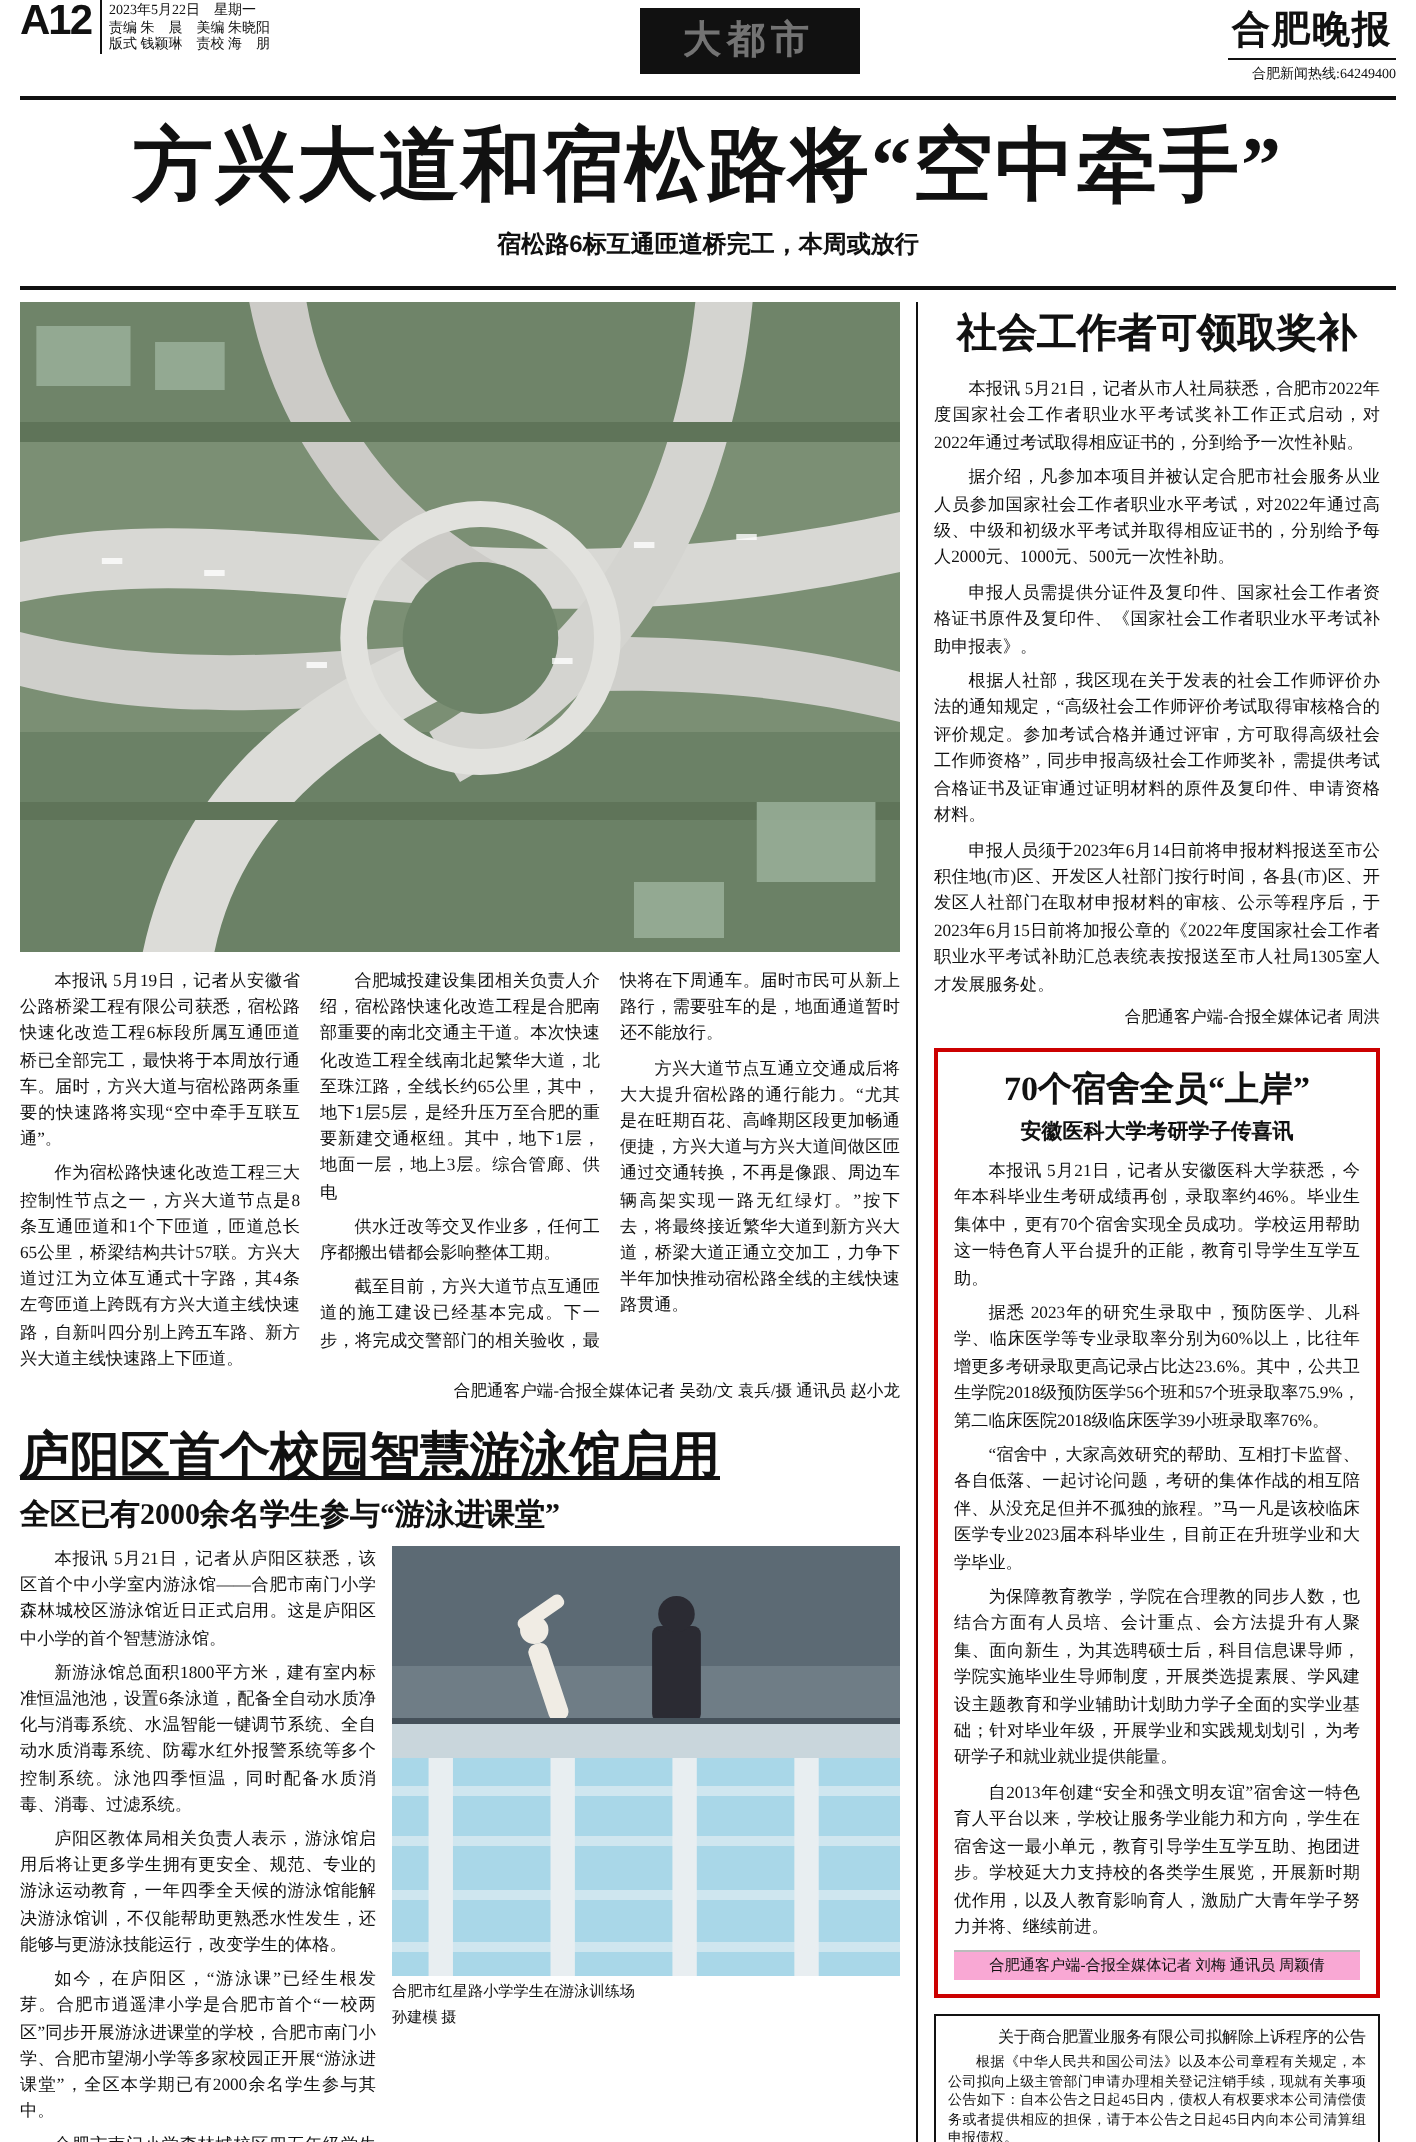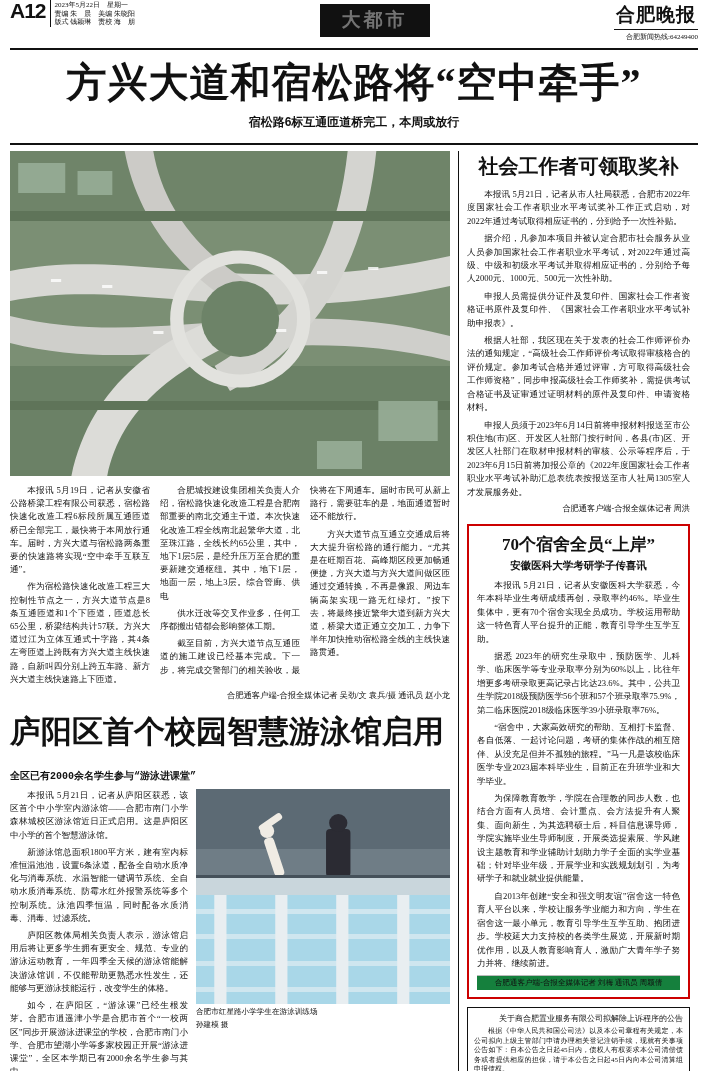--- a/index.html
+++ b/index.html
@@ -30,33 +30,33 @@
   .col-left{width:448px;padding-right:8px;box-sizing:border-box;}
   .col-right{width:232px;border-left:1px solid #111;padding-left:8px;box-sizing:border-box;}
 
   .photo{width:100%;height:325px;background:#8fa08a;position:relative;overflow:hidden;}
   .photo.small{height:215px;}
 
   .text-2col{column-count:3;column-gap:10px;font-size:8.6px;line-height:13.2px;text-align:justify;margin-top:8px;}
   .text-2col p{margin:0 0 4px;text-indent:2em;}
   .byline{font-size:8.3px;text-align:right;margin-top:4px;}
 
-  .sec-title{font-family:"Liberation Serif",serif;font-weight:bold;font-size:31px;letter-spacing:0px;margin:10px 0 16px;}
-  .sec-sub{font-family:Liberation Mono, monospace;font-weight:bold;font-size:10px;margin-bottom:6px;}
+  .sec-title{font-family:"Liberation Serif",serif;font-weight:bold;font-size:25px;letter-spacing:0px;margin:10px 0 4px;text-decoration:underline;}
+  .sec-sub{font-family:Liberation Serif, serif;font-weight:bold;font-size:15px;margin-bottom:6px;}
 
   .rtitle{font-family:"Liberation Serif",serif;font-weight:bold;font-size:20px;text-align:center;letter-spacing:0px;margin:2px 0 8px;}
   .rtext{font-size:8.6px;line-height:13.4px;text-align:justify;}
   .rtext p{margin:0 0 4px;text-indent:2em;}
   .rbyline{font-size:8.2px;text-align:right;margin-top:4px;}
 
   
   .boxed{border:2px solid #c00;padding:7px 8px;margin-top:10px;}
   .boxed .rtitle{font-size:17px;margin:0 0 3px;}
   .boxed .rsub{font-family:"Liberation Sans",sans-serif;font-weight:bold;font-size:10.5px;text-align:center;margin-bottom:6px;}
-  .boxed-byline{font-size:7.6px;text-align:center;background:#15803d;border-top:1px solid #bbb;margin-top:5px;padding:2px 0;}
+  .boxed-byline{font-size:7.6px;text-align:center;background:#f9a8d4;border-top:1px solid #bbb;margin-top:5px;padding:2px 0;}
 
   
   .notice{border:1px solid #111;margin-top:8px;padding:5px 6px;font-size:7px;line-height:9.5px;}
   .notice-title{font-weight:normal;font-size:8px;text-align:right;line-height:11px;margin-bottom:3px;}
   .notice p{margin:0 0 3px;text-indent:2em;text-align:justify;}
   
   .bottom-left{display:flex;margin-top:6px;}
   .bl-text{width:186px;font-size:8.6px;line-height:13.2px;text-align:justify;padding-right:8px;box-sizing:border-box;}
   .bl-text p{margin:0 0 4px;text-indent:2em;}
   .bl-photo{flex:1;}

